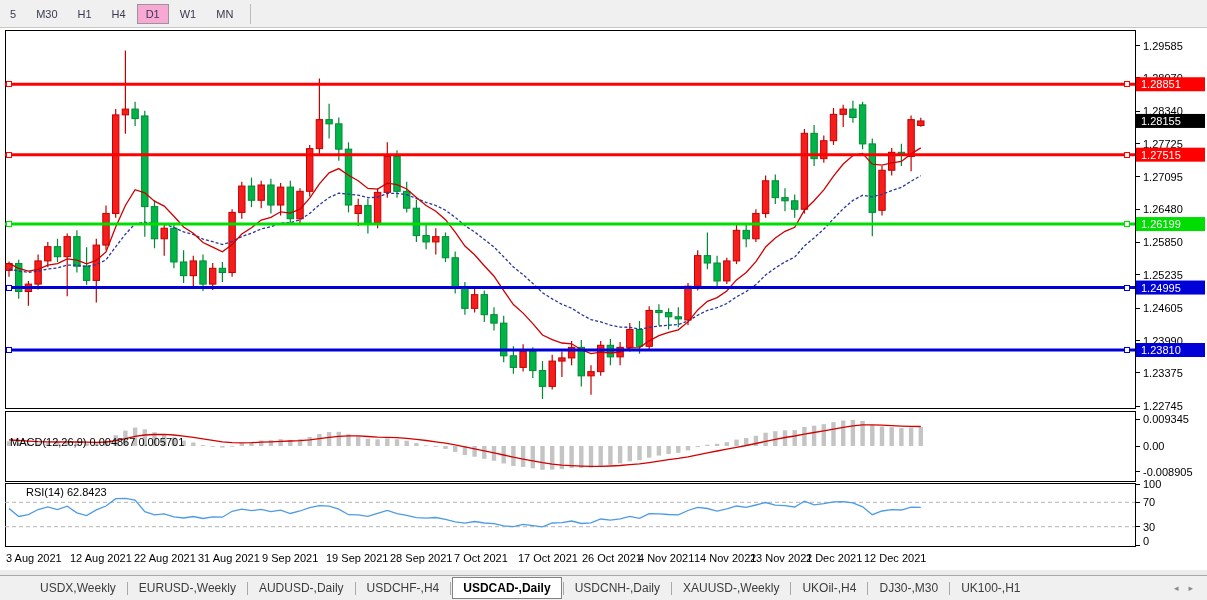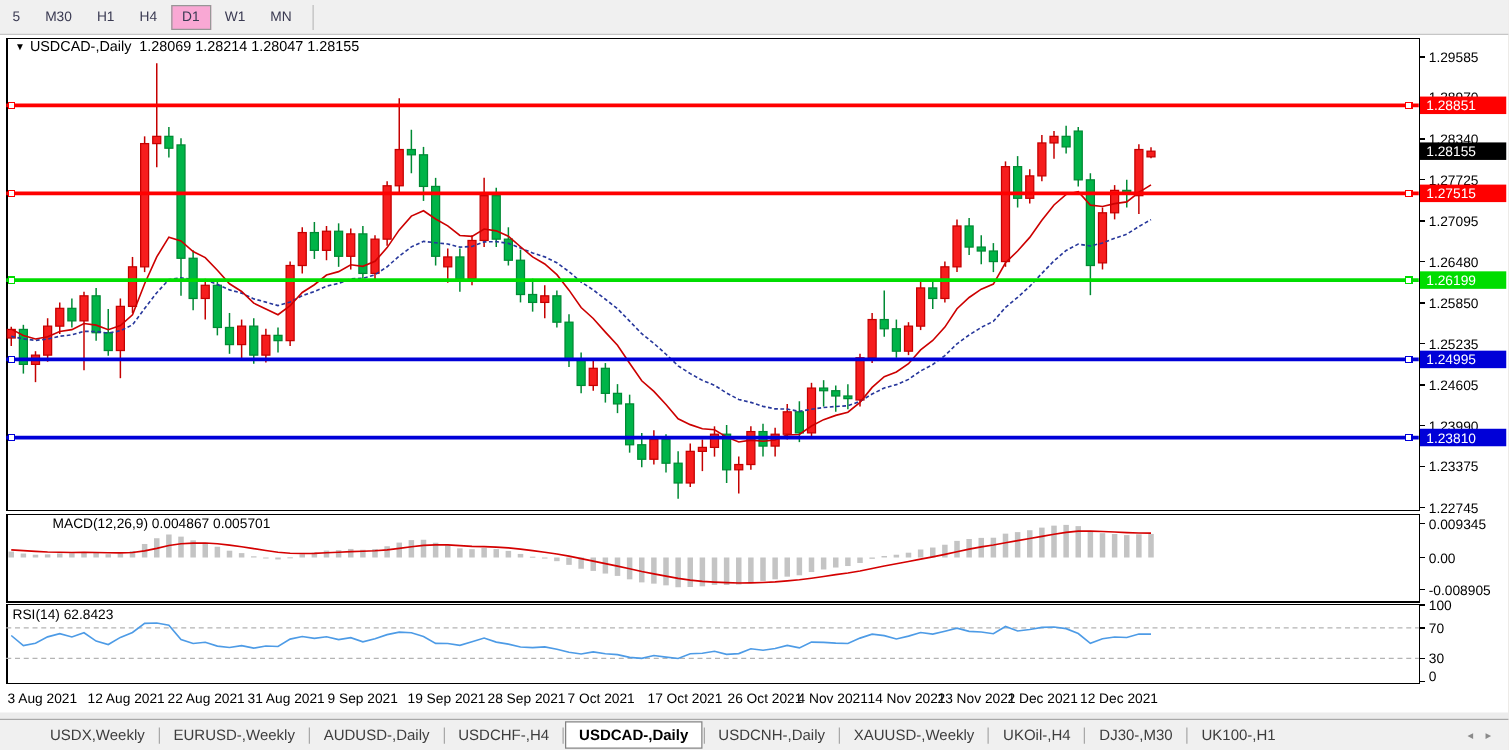--- a/index.html
+++ b/index.html
@@ -8,22 +8,22 @@
   
   .toolbar{position:absolute;top:0;left:0;width:100%;height:27px;background:#f0f0f0;
            border-bottom:1px solid #c6c6c6;display:flex;align-items:center;z-index:3;}
   .tf-btn{font-size:11px;color:#3a3a52;padding:3px 8px;margin:0 1px;border:1px solid transparent;cursor:default;}
   .tf-btn.active{background:#f9a8d4;border:1px solid #979797;}
   .tf-sep{width:1px;height:20px;background:#bdbdbd;margin:0 7px;}
   
   .chart-title{position:absolute;top:32px;left:12px;font-size:11.5px;color:#000;z-index:2;white-space:nowrap;}
   .chart-title .dd{font-size:8px;vertical-align:1px;margin-right:4px;}
   .ind-label{position:absolute;font-size:11px;color:#000;z-index:2;white-space:nowrap;}
-  #macd-label{top:413px;left:10px;margin-left:32px;}
-  #rsi-label{top:486px;left:10px;}
+  #macd-label{top:436px;left:10px;}
+  #rsi-label{top:486px;left:26px;}
   svg text{font-family:"Liberation Sans",sans-serif;}
   #chart-svg{position:absolute;top:0;left:0;z-index:1;}
   .strip{position:absolute;top:570px;left:0;width:100%;height:5px;background:#ececec;z-index:2;}
   
   .tabbar{position:absolute;bottom:0;left:0;width:1207px;height:25px;background:#f0f0f0;
           border-top:1px solid #a8a8a8;display:flex;align-items:center;z-index:3;
           font-size:12px;color:#3d3d3d;box-sizing:border-box;padding-left:30px;}
   .tab{padding:3px 10px;white-space:nowrap;cursor:default;}
   .tab.active{background:#ffffff;border:1px solid #828282;font-weight:bold;color:#000;}
   .tab-sep{width:1px;height:13px;background:#a8a8a8;margin:0 1px;}
@@ -419,23 +419,20 @@
       <text x="454" y="562" font-size="11" fill="#000">7 Oct 2021</text>
       <text x="518" y="562" font-size="11" fill="#000">17 Oct 2021</text>
       <text x="582" y="562" font-size="11" fill="#000">26 Oct 2021</text>
       <text x="638" y="562" font-size="11" fill="#000">4 Nov 2021</text>
       <text x="694" y="562" font-size="11" fill="#000">14 Nov 2021</text>
       <text x="750" y="562" font-size="11" fill="#000">23 Nov 2021</text>
       <text x="806" y="562" font-size="11" fill="#000">2 Dec 2021</text>
       <text x="864" y="562" font-size="11" fill="#000">12 Dec 2021</text>
     </svg>
 
-  <div class="chart-title">
-    <span class="dd">▼</span><span>USDCAD-,Daily</span>&nbsp;&nbsp;<span>1.28069 1.28214 1.28047 1.28155</span>
-  </div>
 
   <div class="ind-label" id="macd-label">MACD(12,26,9) 0.004867 0.005701</div>
   <div class="ind-label" id="rsi-label">RSI(14) 62.8423</div>
 
   <div class="strip"></div>
 
   <div class="tabbar" id="tabbar">
       <div class="tab">USDX,Weekly</div>
       <span class="tab-sep"></span>
       <div class="tab">EURUSD-,Weekly</div>

